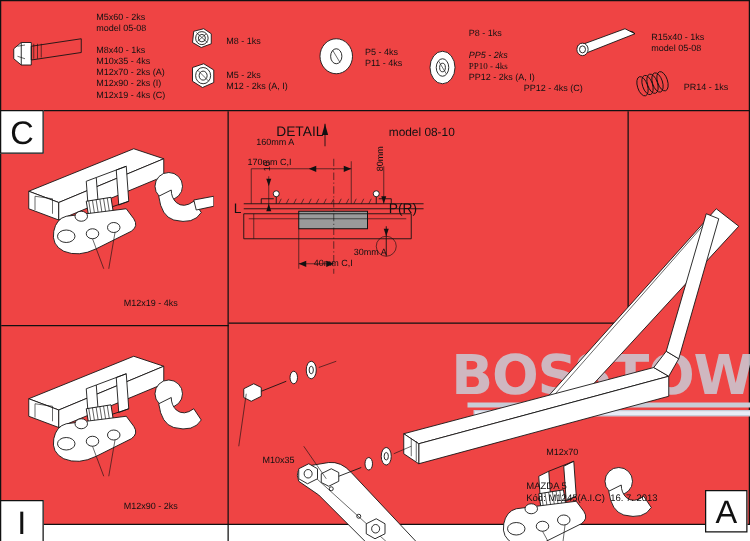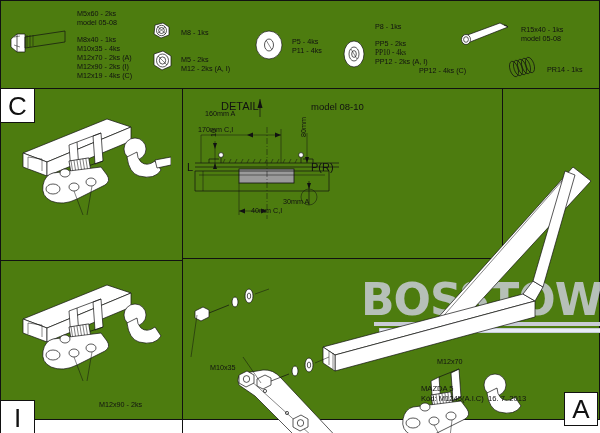--- a/index.html
+++ b/index.html
@@ -1,19 +1,19 @@
 <!DOCTYPE html>
 <html><head>
 <meta charset="utf-8">
 <style>
   html,body{margin:0;padding:0;background:#fff;}
   body{width:600px;height:433px;overflow:hidden;
        font-family:"Liberation Sans",sans-serif;color:#111;}
   #sheet{position:relative;width:600px;height:420px;box-sizing:border-box;
-         border:1.5px solid #111;background:#4d7c0f;}
+         border:1.5px solid #111;background:#ef4444;}
 
   
   .abs{position:absolute;}
   .txt{font-size:7.2px;line-height:9.2px;white-space:pre;color:#111;}
   .txt9{font-size:8.4px;line-height:10.5px;white-space:pre;}
   .bigletter{font-size:26px;line-height:26px;font-weight:400;color:#111;}
   .thin{stroke:#111;stroke-width:.7;fill:none;}
   .thinner{stroke:#111;stroke-width:.5;fill:none;}
   .fillw{fill:#fff;stroke:#111;stroke-width:.7;}
 
@@ -101,21 +101,21 @@
     <div class="abs txt" style="left:291px;top:45px;"><span>P11 - 4ks</span></div>
 
     <div class="abs txt" style="left:374px;top:21px;"><span>P8 - 1ks</span></div>
 
     <svg class="abs" style="left:340px;top:38px;" width="28" height="30">
       <ellipse class="fillw" cx="13" cy="15" rx="10" ry="13"></ellipse>
       <ellipse class="thin" cx="13" cy="15" rx="5" ry="7"></ellipse>
       <ellipse class="thin" cx="13" cy="15" rx="2.3" ry="3.4"></ellipse>
       <path class="thinner" d="M10 10 L16 20"></path>
     </svg>
-    <div class="abs txt" style="left:374px;top:38px;"><span>PP5 - 2ks</span></div>
+    <div class="abs txt" style="left:374px;top:38px;font-style:italic;"><span>PP5 - 2ks</span></div>
     <div class="abs txt" style="left:374px;top:48px;font-family:Liberation Serif, serif;"><span>PP10 - 4ks</span></div>
     <div class="abs txt" style="left:374px;top:56px;"><span>PP12 - 2ks (A, I)</span></div>
     <div class="abs txt" style="left:374px;top:65px;margin-left:44px;"><span>PP12 - 4ks (C)</span></div>
 
     <svg class="abs" style="left:455px;top:18px;" width="58" height="32">
       <path class="fillw" d="M6 18 L44 4 L52 8 L14 23 Z"></path>
       <ellipse class="fillw" cx="10" cy="20.5" rx="4.5" ry="5"></ellipse>
       <ellipse class="thin" cx="10" cy="20.5" rx="2.4" ry="2.8"></ellipse>
       <path class="thin" d="M48 6 a4.5 5 0 0 1 4 2"></path>
     </svg>
@@ -166,20 +166,23 @@
         <path class="fillw" d="M34 66 q-8 2 -10 12 q-2 11 8 16 q12 5 26 -2
                                l28 -14 q6 -4 2 -10 l-6 -8 Z"></path>
         <ellipse class="thin" cx="34" cy="82" rx="7" ry="5"></ellipse>
         <ellipse class="thin" cx="55" cy="80" rx="5" ry="4"></ellipse>
         <ellipse class="thin" cx="72" cy="75" rx="5" ry="4"></ellipse>
         <ellipse class="fillw" cx="46" cy="66" rx="5" ry="4"></ellipse>
 
         <path class="thinner" d="M55 84 L64 108 M73 79 L68 108"></path>
       </svg>
 
+      <div class="abs txt" style="left:82px;top:140px;">
+        <span>M12x19 - 4ks</span>
+      </div>
     </div>
 
     <div id="panelI">
       <svg class="abs" style="left:18px;top:12px;" width="152" height="122">
         <path class="fillw" d="M4 46 L88 12 L112 20 L28 55 Z"></path>
         <path class="fillw" d="M4 46 L4 60 L28 69 L28 55 Z"></path>
         <path class="fillw" d="M28 55 L112 20 L112 34 L28 69 Z"></path>
         <path class="thinner" d="M9 50 L9 61 M23 52 L23 64 M9 50 L23 52"></path>
         <path class="fillw" d="M50 38 L58 35 L60 62 L52 65 Z"></path>
         <path class="fillw" d="M74 29 L82 26 L84 54 L76 57 Z"></path>

